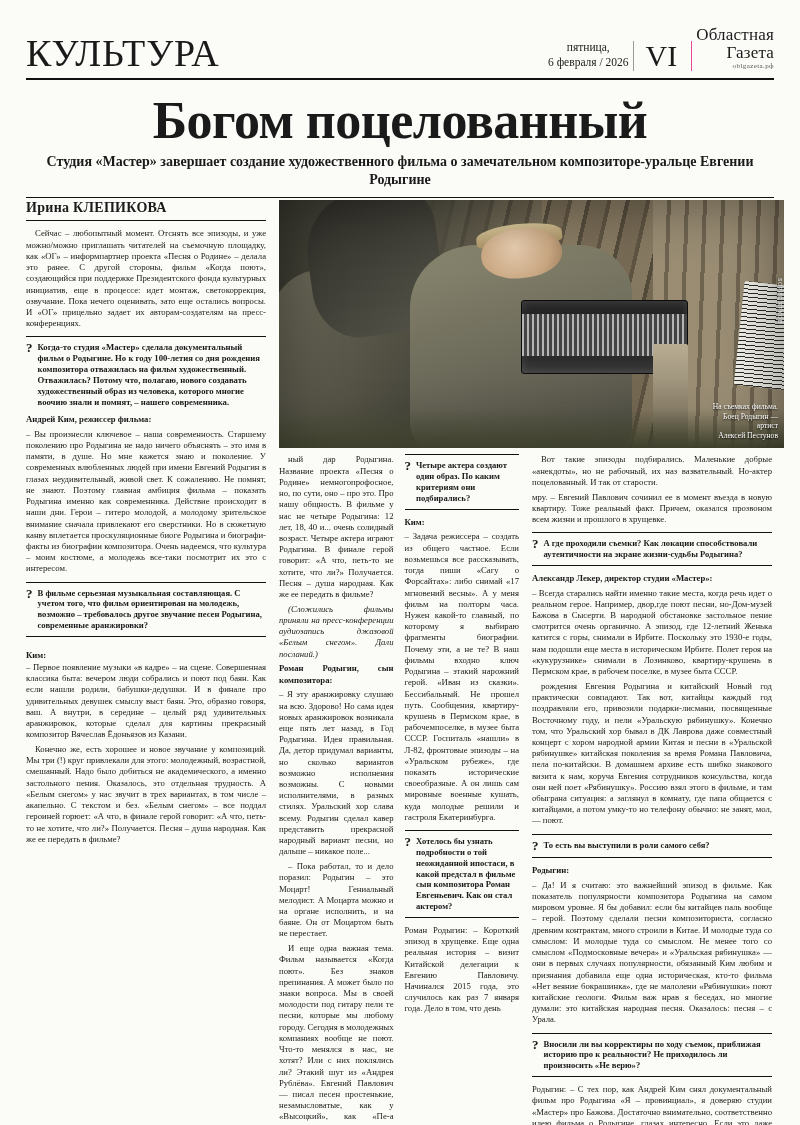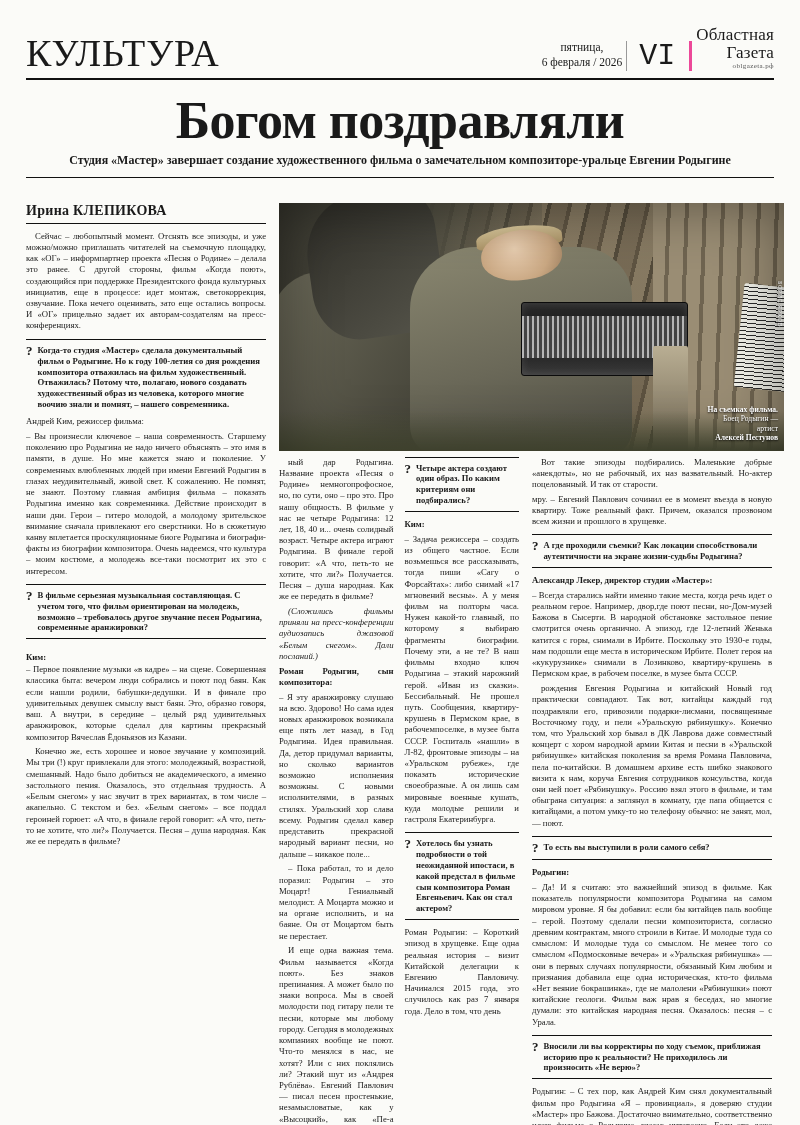--- a/index.html
+++ b/index.html
@@ -15,42 +15,42 @@
 
   
   .masthead { display: flex; align-items: flex-end; height: 58px; border-bottom: 2px solid #111; padding-bottom: 4px; }
   .section-title {
     font-family: "Liberation Serif", serif;
     font-size: 38px; letter-spacing: 1px; font-weight: normal;
     flex: 0 0 auto; line-height: 1; padding-bottom: 2px;
   }
   .masthead-mid { flex: 1 1 auto; display: flex; justify-content: flex-end; align-items: flex-end; gap: 4px; padding-bottom: 3px; }
   .date-block { text-align: center; font-size: 11.5px; line-height: 1.35; }
-  .page-num { font-size: 30px; font-family: Liberation Mono, monospace; padding: 0 14px 0 12px; border-left: 1px solid #999; border-right: 3px solid #ec4899; line-height: 1; text-align: center; }
+  .page-num { font-size: 30px; font-family: Liberation Serif, serif; padding: 0 14px 0 12px; border-left: 1px solid #999; border-right: 1px solid #ec4899; line-height: 1; text-align: center; }
   .logo { text-align: right; line-height: 1.05; padding-bottom: 1px; }
   .logo .l1 { font-size: 17px; font-family: "Liberation Serif", serif; letter-spacing: .2px; }
   .logo .l2 { font-size: 17px; font-family: "Liberation Serif", serif; letter-spacing: .2px; }
   .logo .l3 { font-size: 7px; color: #555; letter-spacing: .4px; margin-top: 1px; }
 
   
   .headline {
     text-align: center;
     font-size: 52px;
     font-family: "Liberation Serif", serif;
     margin: 14px 0 6px 0;
     line-height: 1.02;
     letter-spacing: -.5px;
   }
   .subhead {
     text-align: center;
-    font-size: 12px;
+    font-size: 14px;
     font-weight: bold;
     border-bottom: 1px solid #111;
     padding-bottom: 8px;
-    margin-bottom: 25px;
+    margin-bottom: 2px;
     line-height: 1.3;
   }
 
   
   .cols { display: flex; gap: 13px; height: 880px; }
   .col { width: 240px; }
   .col-mid { width: 240px; }
   .col-right { width: 240px; }
 
   .byline { font-size: 14px; font-weight: bold; letter-spacing: .3px; border-bottom: 1px solid #111; padding-bottom: 4px; margin-bottom: 7px; }
@@ -119,21 +119,21 @@
     background: linear-gradient(180deg, #b9ae93, #6d6451); border-radius: 2px; }
   .ph-grass { position:absolute; left:0; right:0; bottom:0; height:16%;
     background: linear-gradient(0deg, #50533a, rgba(80,83,58,0)); }
   .ph-vig { position:absolute; inset:0; box-shadow: inset 0 0 60px rgba(0,0,0,.45); }
 
   .photo-caption {
     position: absolute; right: 6px; bottom: 8px;
     width: 104px; color: #fff; font-size: 7.6px; line-height: 1.25;
     text-align: right; text-shadow: 0 1px 2px rgba(0,0,0,.9);
   }
-  .photo-caption .cap-strong { font-weight: bold; }
+  .photo-caption .cap-strong { font-weight: normal; }
   .photo-credit {
     position: absolute; right: 1px; top: 50%;
     transform: rotate(90deg) translateX(0);
     transform-origin: right top;
     font-size: 6px; color: #f2f2f2; letter-spacing: .5px;
     white-space: nowrap; text-shadow: 0 1px 2px rgba(0,0,0,.8);
   }
 
   .midcols { display: flex; gap: 11px; }
   .midcol { width: 114.5px; }
@@ -155,35 +155,35 @@
       </div>
       <div class="page-num">VI</div>
       <div class="logo">
         <div class="l1">Областная</div>
         <div class="l2">Газета</div>
         <div class="l3">oblgazeta.рф</div>
       </div>
     </div>
   </div>
 
-  <h1 class="headline">Богом поздравляли</h1>
+  <h1 class="headline">Богом поцелованный</h1>
   <div class="subhead">Студия «Мастер» завершает создание художественного фильма о замечательном композиторе-уральце Евгении Родыгине</div>
 
   <div class="cols">
 
     <div class="col">
       <div class="byline">Ирина КЛЕПИКОВА</div>
       <p class="t">Сейчас – любопытный момент. Отснять все эпизоды, и уже можно/можно приглашать читателей на съемочную площадку, как «ОГ» – информпартнер проекта «Песня о Родине» – делала это ранее. С другой стороны, фильм «Когда поют», создающийся при поддержке Президентского фонда культурных инициатив, еще в процессе: идет монтаж, светокоррекция, озвучание. Пока нечего оценивать, зато еще остались вопросы. И «ОГ» прицельно задает их авторам-создателям на пресс-конференциях.</p>
 
       <div class="q rule-top">
         <span class="mark">?</span>
         <span class="qt">Когда-то студия «Мастер» сделала документальный фильм о Родыгине. Но к году 100-летия со дня рождения композитора отважилась на фильм художественный. Отважилась? Потому что, полагаю, нового создавать художественный образ из человека, которого многие воочию знали и помнят, – нашего современника.</span>
       </div>
 
-      <p class="t noind" style="font-weight:normal">Андрей Ким, режиссер фильма:</p>
+      <p class="t noind" style="font-weight:bold">Андрей Ким, режиссер фильма:</p>
       <p class="t noind">– Вы произнесли ключевое – наша современность. Старшему поколению про Родыгина не надо ничего объяснять – это имя в памяти, в душе. Но мне кажется знаю и поколение. У современных влюбленных людей при имени Евгений Родыгин в глазах неудивительный, живой свет. К сожалению. Не помнят, не знают. Поэтому главная амбиция фильма – показать Родыгина именно как современника. Действие происходит в наши дни. Герои – гитеро молодой, а молодому зрительское внимание сначала привлекают его сверстники. Но в сюжетную канву вплетается проскуляционные биоге Родыгина и биографи-факты из биографии композитора. Очень надеемся, что культура – моим костюме, а молодежь все-таки посмотрит их это с интересом.</p>
 
       <div class="boxq">
         <div class="q" style="margin:0">
           <span class="mark">?</span>
           <span class="qt">В фильме серьезная музыкальная составляющая. С учетом того, что фильм ориентирован на молодежь, возможно – требовалось другое звучание песен Родыгина, современные аранжировки?</span>
         </div>
       </div>
 
       <p class="t noind" style="font-weight:bold; display:inline">Ким:</p>

